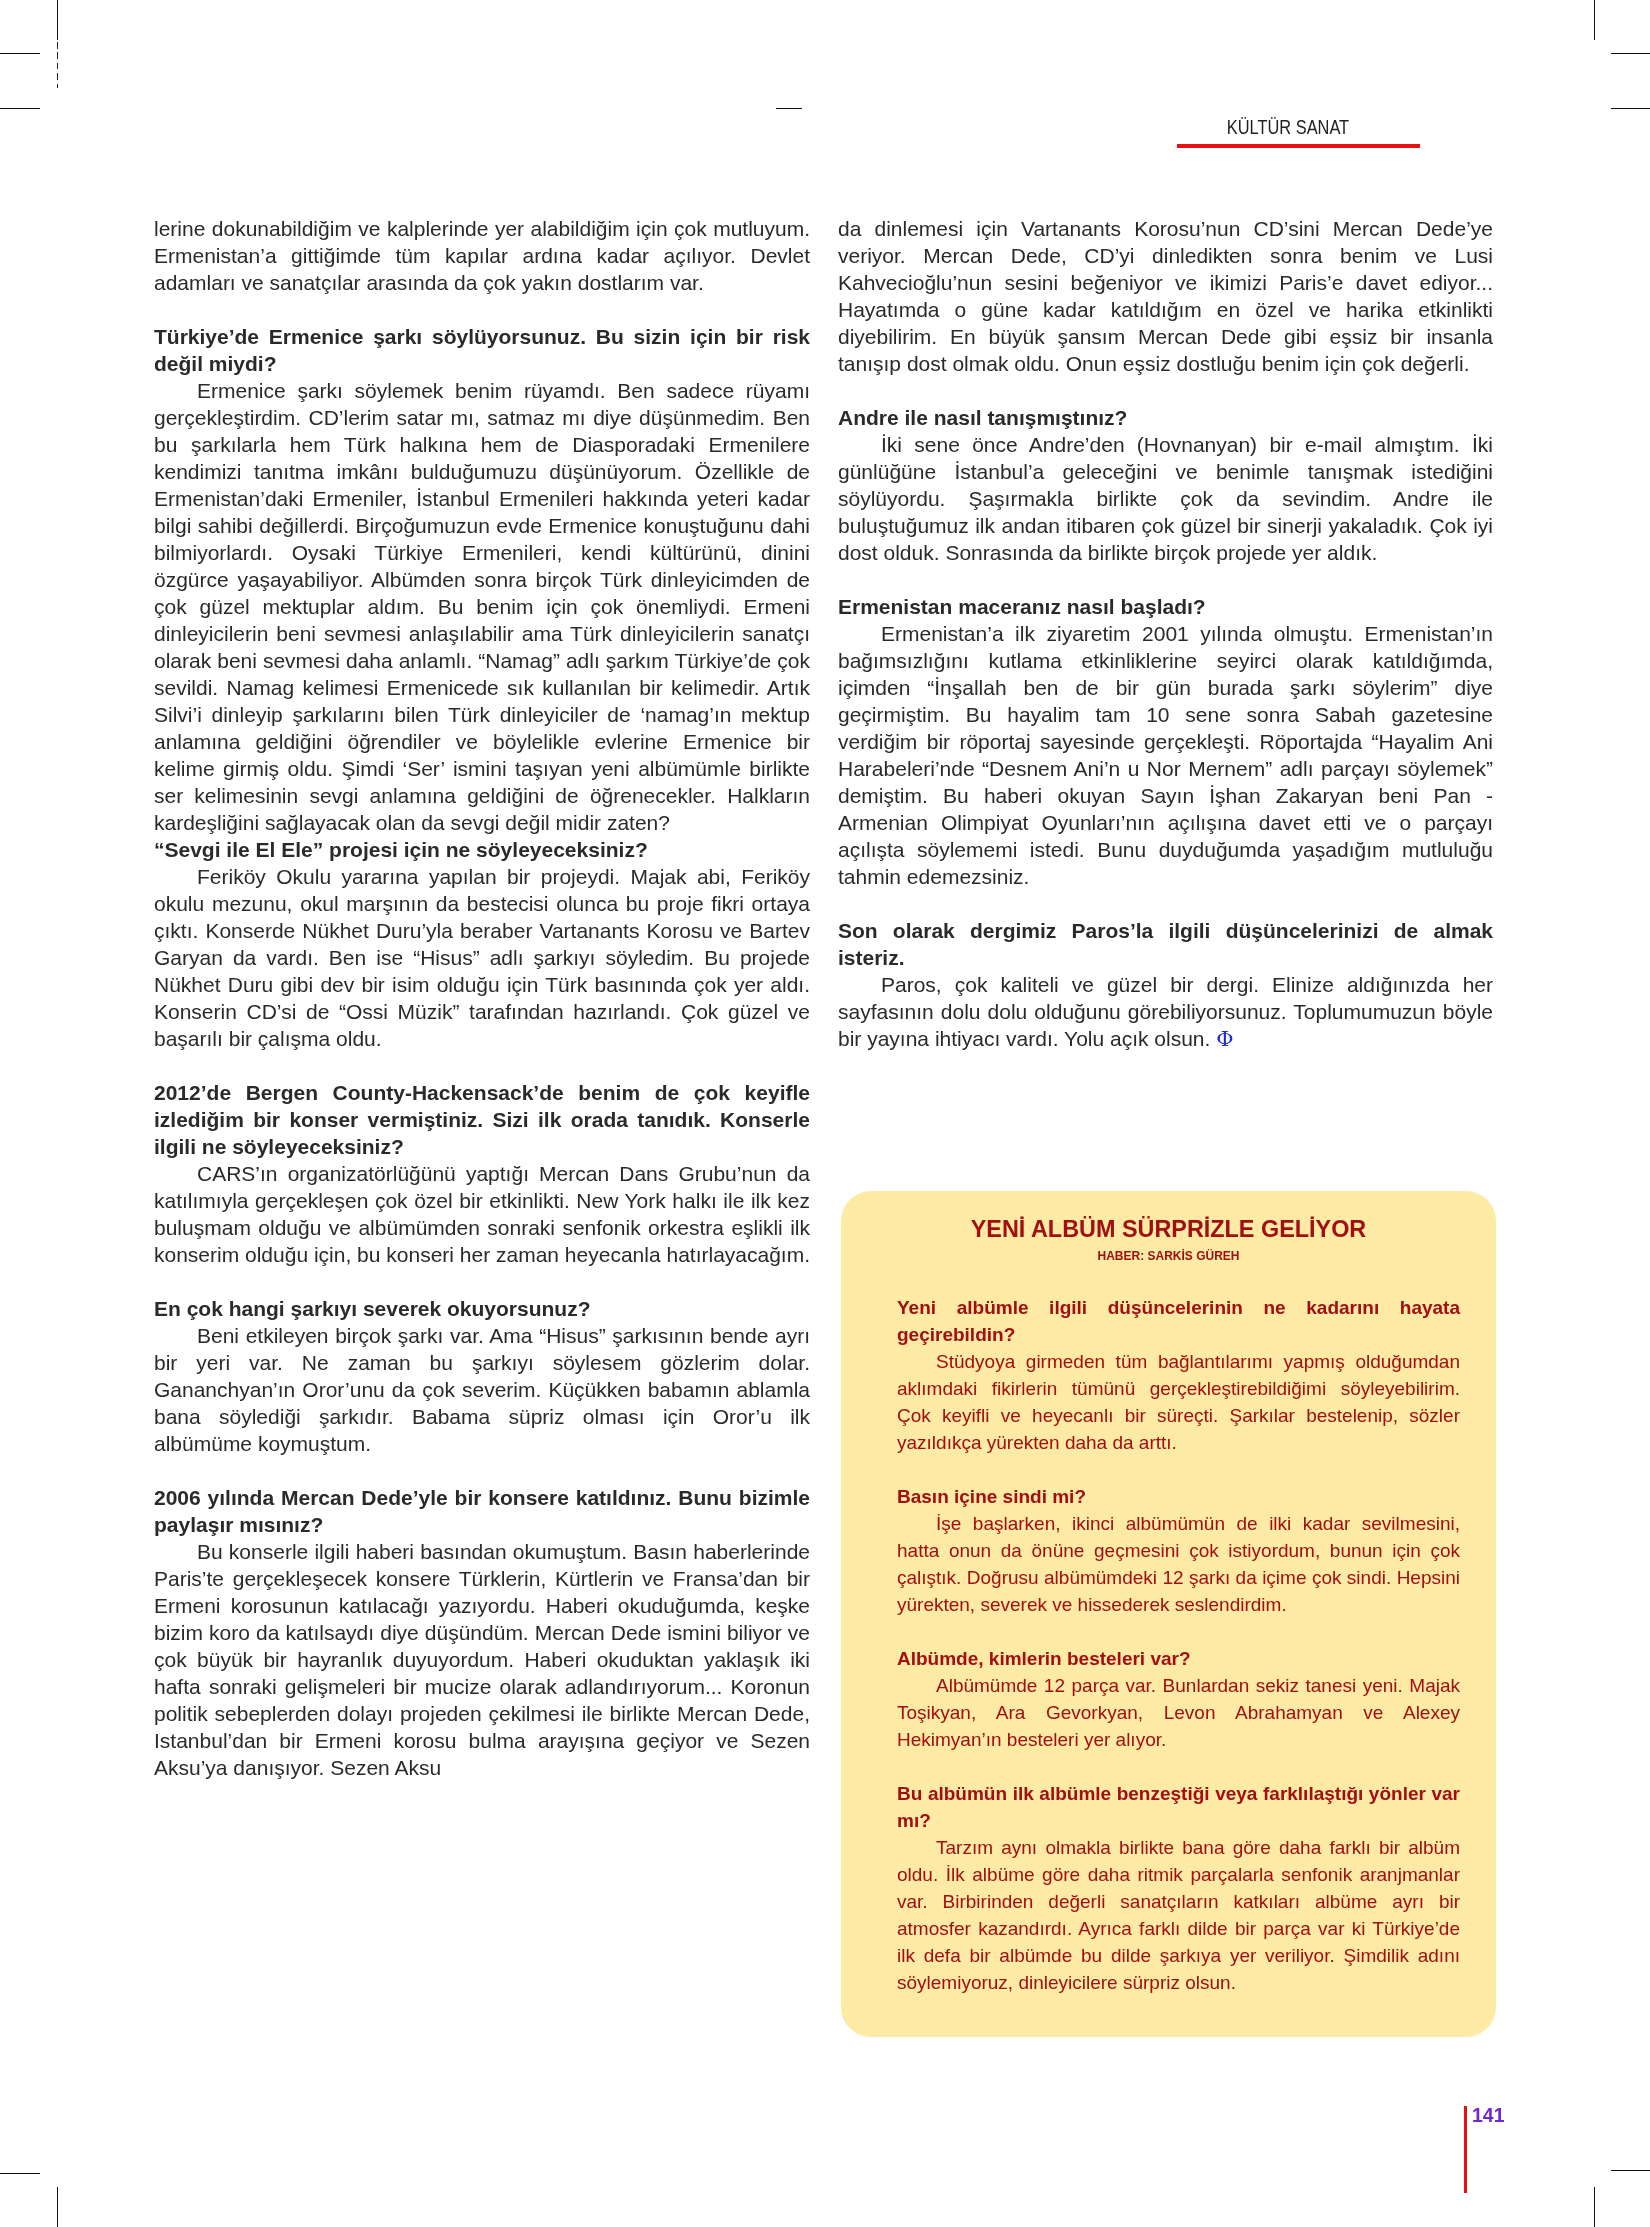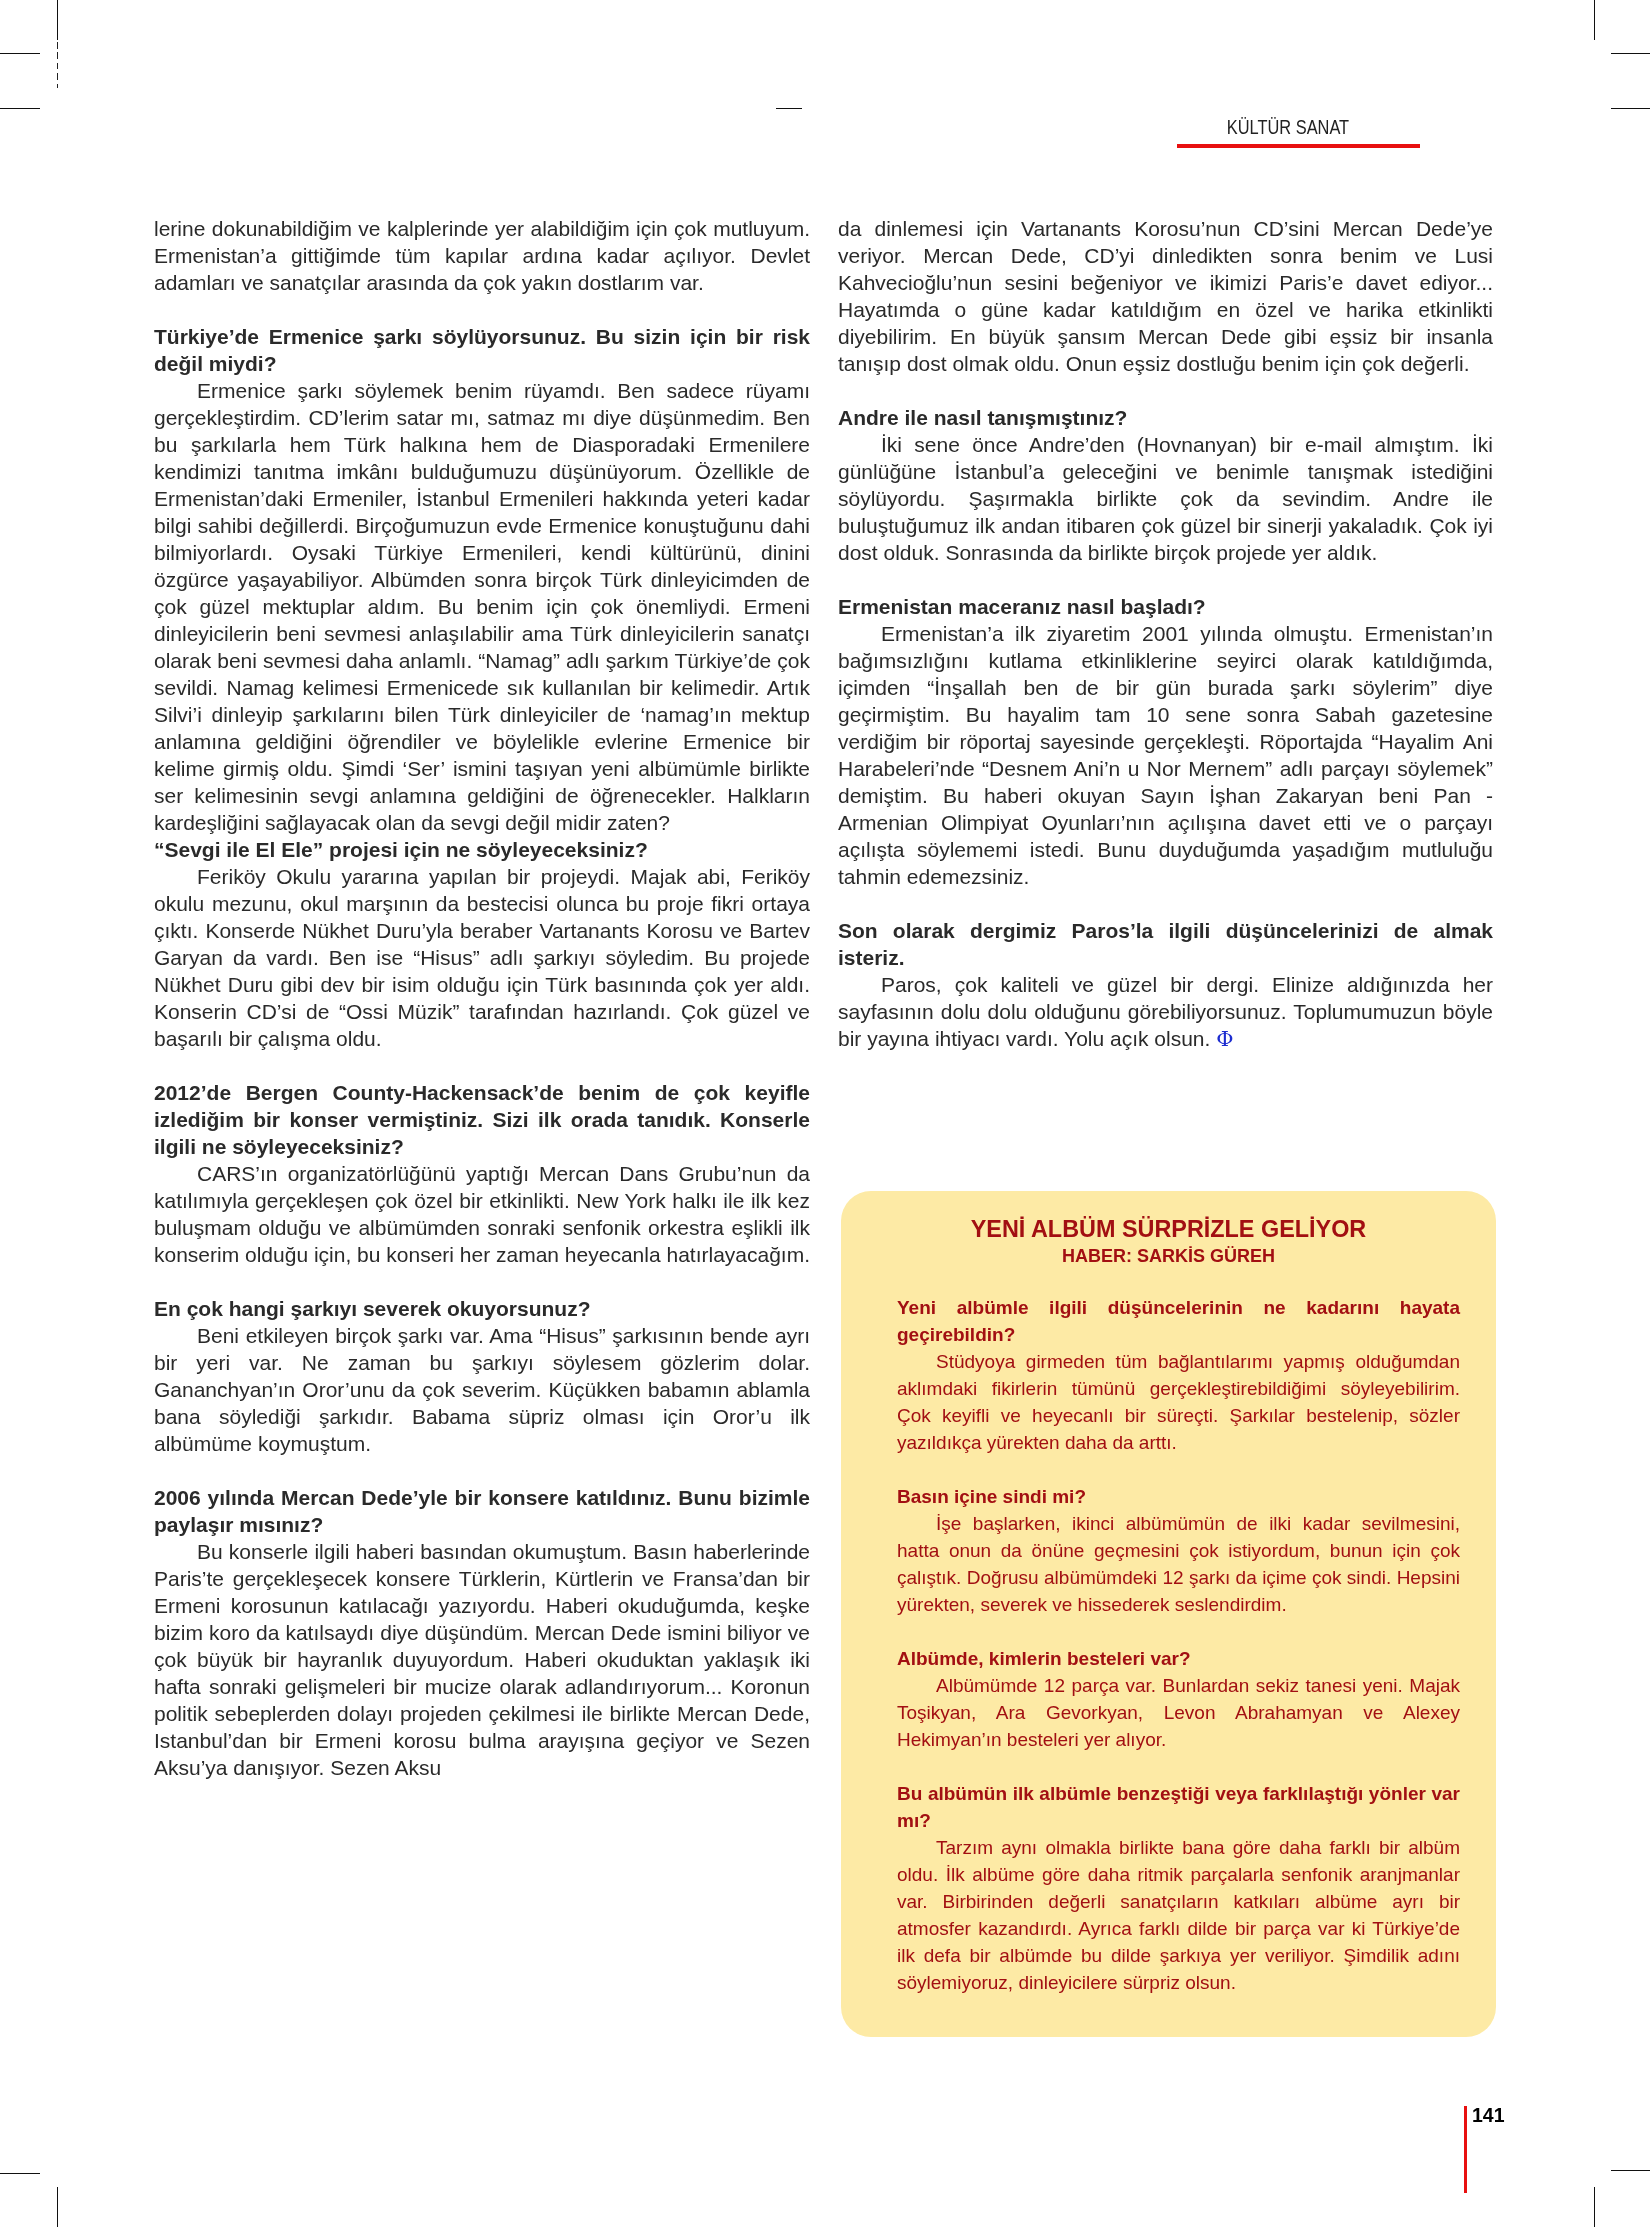--- a/index.html
+++ b/index.html
@@ -31,30 +31,30 @@
   .col .q { font-weight: bold; margin-top: 27px; }
   .col p.cont { margin: 0; }
   .end-mark { color: #1c2cd0; font-family: "DejaVu Serif", serif; }
 
   
   .box {
     position: absolute; left: 841px; top: 1191px; width: 655px; height: 846px;
     background: #fdeaa5; color: #a20f12; border-radius: 30px;
   }
   .box-title { margin-top: 23.4px; text-align: center; font-weight: bold; font-size: 23.4px; line-height: 30px; }
-  .box-byline { text-align: center; font-weight: bold; font-size: 18px; line-height: 25px; }
+  .box-byline { text-align: center; font-weight: bold; font-size: 12px; line-height: 25px; }
   .box-body { padding: 0 36px 0 56px; font-size: 19px; line-height: 27px; text-align: justify; margin-top: 25px; }
   .box-body .q { font-weight: bold; margin-top: 27px; }
   .box-body .q.first { margin-top: 0; }
   .box-body p { margin: 0; }
   .box-body p.indent { text-indent: 39px; }
 
   
   .page-rule { position: absolute; left: 1464px; top: 2106px; width: 3.3px; height: 87px; background: #e81010; }
-  .page-number { position: absolute; left: 1472px; top: 2104px; font-size: 19.5px; font-weight: bold; color: #000000; }
+  .page-number { position: absolute; left: 1472px; top: 2104px; font-size: 19.5px; font-weight: bold; color: #6d28d9; }
 </style>
 </head>
 <body>
 
 <div class="crop h" style="left:0;top:53px;"></div>
 <div class="crop h" style="left:0;top:108px;"></div>
 <div class="crop v" style="left:57px;top:0;"></div>
 <div class="crop dash" style="left:57px;top:42px;"></div>
 <div class="crop h" style="left:776px;top:108px;width:26px;"></div>
 <div class="crop v" style="left:1594px;top:0;"></div>

